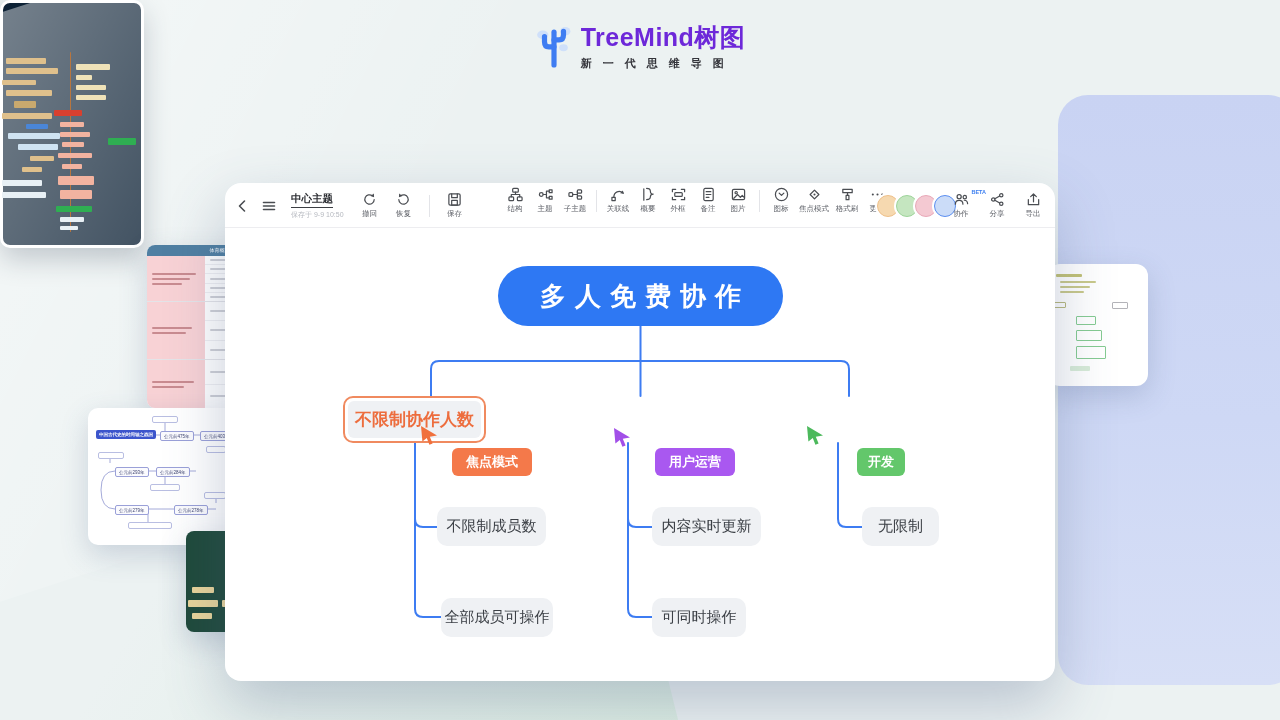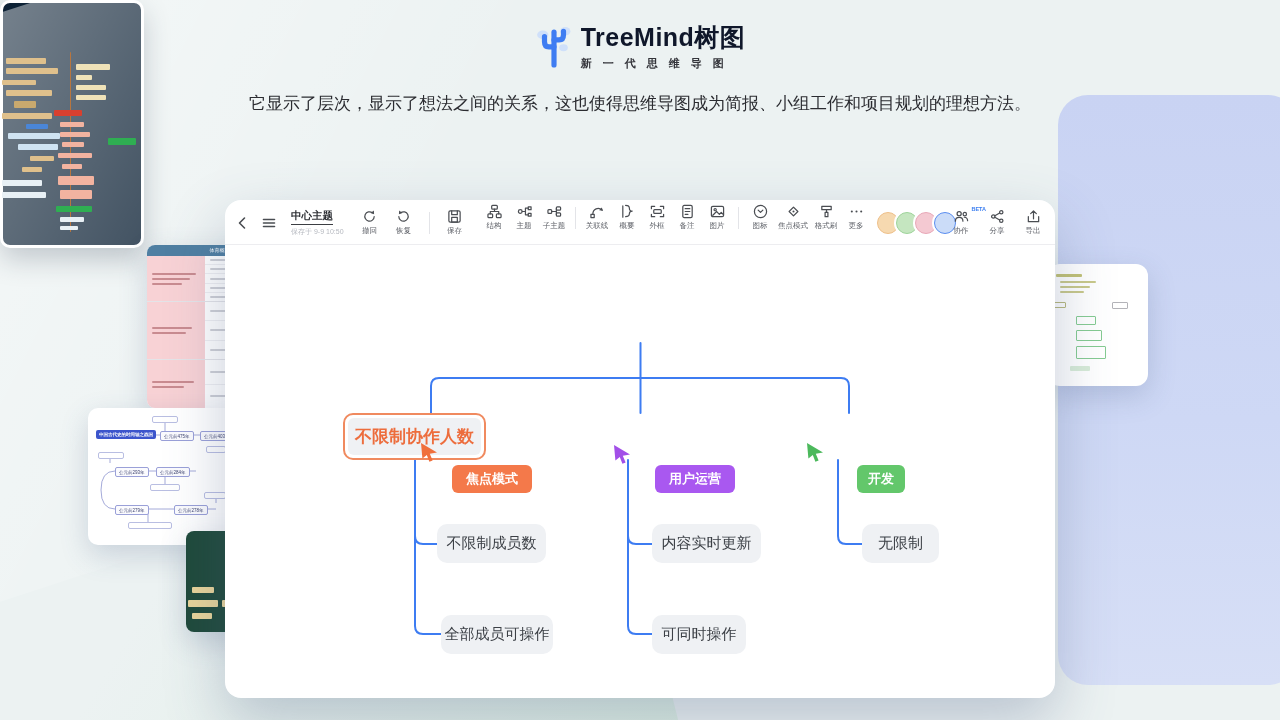--- a/index.html
+++ b/index.html
@@ -14,21 +14,21 @@
     background:linear-gradient(135deg,rgba(255,255,255,.55),rgba(255,255,255,0) 60%);
     transform:rotate(-18deg); pointer-events:none; }
   .bg-band2 { position:absolute; left:-60px; bottom:-140px; width:700px; height:500px;
     background:linear-gradient(315deg,rgba(210,236,216,.6),rgba(210,236,216,0) 65%);
     transform:rotate(-14deg); pointer-events:none; }
 
   
   .hero { position:absolute; left:0; top:0; width:100%; padding-top:22px; text-align:center; z-index:5; }
   .logo-row { display:flex; justify-content:center; align-items:flex-start; gap:8px; }
   .logo-text { text-align:left; }
-  .logo-title { font-size:25px; font-weight:bold; color:#0f172a; letter-spacing:.5px; line-height:30px; }
+  .logo-title { font-size:25px; font-weight:bold; color:#6d28d9; letter-spacing:.5px; line-height:30px; }
   .logo-tagline { margin-top:4px; font-size:11px; font-weight:bold; color:#33343a; letter-spacing:11px; }
   .headline { margin-top:20px; font-size:17px; color:#2b2c31; line-height:25px; }
   .headline .hl { color:#3a86f0; }
 
   
   .lavender { position:absolute; left:1058px; top:95px; width:240px; height:590px;
     border-radius:30px; background:linear-gradient(180deg,#c9d3f3,#ced8f5 55%,#d7dff6); z-index:1; }
   .card { position:absolute; background:#fff; box-shadow:0 10px 28px rgba(70,90,130,.22); overflow:hidden; }
   .card-table { left:147px; top:245px; width:160px; height:163px; border-radius:8px; z-index:2; }
   .pt-header { height:11px; background:#4f7fa2; color:#fff; font-size:5px; line-height:11px; text-align:center; }
@@ -53,24 +53,24 @@
 
   .card-rwhite { left:1048px; top:264px; width:100px; height:122px; border-radius:12px; z-index:3; }
   .rw { position:absolute; border-radius:1px; }
 
   .card-navy { left:1050px; top:346px; width:144px; height:248px; border-radius:10px;
     background:#0d2236; border:3px solid #fff; box-shadow:0 12px 26px rgba(20,35,60,.3); z-index:3; }
   .nv { position:absolute; border-radius:1px; }
 
   
   .window { position:absolute; left:225px; top:183px; width:830px; height:498px;
-    background:#fff; border-radius:16px; box-shadow:0 24px 60px rgba(70,90,130,.30); z-index:10;margin-top:17px; }
+    background:#fff; border-radius:16px; box-shadow:0 24px 60px rgba(70,90,130,.30); z-index:10; }
   .toolbar { position:relative; height:45px; border-bottom:1px solid #ededf0; }
   .tb-left { position:absolute; left:10px; top:0; height:45px; display:flex; align-items:center; gap:10px; }
-  .tb-tools { position:absolute; left:257px; top:0; height:35px; display:flex; align-items:center; gap:6px; }
+  .tb-tools { position:absolute; left:278px; top:0; height:35px; display:flex; align-items:center; gap:6px; }
   .tb-actions { position:absolute; right:10px; top:0; height:45px; display:flex; align-items:center; gap:12px; }
   .tb-avatars { position:absolute; left:652px; top:12px; display:flex; }
   .tb-item { display:flex; flex-direction:column; align-items:center; gap:2px; min-width:24px; cursor:pointer; }
   .tb-item svg { display:block; }
   .tb-label { font-size:7.5px; color:#5c5f66; white-space:nowrap; }
   .tb-divider { width:1px; height:22px; background:#e3e4e8; margin:0 3px; }
   .doc-block { display:flex; flex-direction:column; align-items:flex-start; margin:0 4px; }
   .doc-title { font-size:10.5px; font-weight:bold; color:#2c2e33; border-bottom:1px solid #3c3e43; padding-bottom:1px; }
   .doc-saved { font-size:7px; color:#b5b8bf; margin-top:2px; }
   .avatar { width:22px; height:22px; border-radius:50%; border:1.5px solid transparent;
@@ -275,21 +275,20 @@
         <path d="M22 27 H16 Q11 27 11 21 V15"></path>
         <path d="M22 19 H28 Q33 19 33 13 V9"></path>
       </g>
     </svg>
     <div class="logo-text">
       <div class="logo-title">TreeMind树图</div>
       <div class="logo-tagline">新一代思维导图</div>
     </div>
   </div>
   <div class="headline">
-    <div>它显示了层次，显示了想法之间的关系，这也使得思维导图成为简报、小组工作和项目规划的理想方法。</div>
   </div>
 </header>
 
 <div class="window">
   <div class="toolbar">
     <div class="tb-left">
       <svg width="16" height="16" viewBox="0 0 16 16" class="icon-stroke" style="stroke-width:1.6">
           <path d="M9.5 3 L4.5 8 L9.5 13"></path>
         </svg>
       <svg width="16" height="16" viewBox="0 0 16 16" class="icon-stroke" style="stroke-width:1.6">
@@ -467,20 +466,21 @@
         <path d="M415.5 133 L616 133 Q624 133 624 141 L624 168"></path>
         <path d="M415.5 133 L415.5 168"></path>
         <path d="M190 215 L190 381 Q190 389 198 389 L216 389"></path>
         <path d="M190 291 Q190 299 198 299 L212 299"></path>
         <path d="M403 215 L403 381 Q403 389 411 389 L427 389"></path>
         <path d="M403 291 Q403 299 411 299 L427 299"></path>
         <path d="M613 215 L613 291 Q613 299 621 299 L637 299"></path>
       </g>
     </svg>
 
+    <div class="central">多人免费协作</div>
 
     <div class="branch b1">
       <div class="branch-inner">不限制协作人数</div>
     </div>
 
     <svg class="cursor cu1" viewBox="0 0 20 20">
         <path d="M2 1 L18 10.5 L10.8 11.8 L13.6 18.6 L10.4 19.8 L7.8 13 L3.4 16.6 Z" fill="#f0703c"></path>
       </svg>
     <svg class="cursor cu2" viewBox="0 0 20 20">
         <path d="M2 1 L18 10.5 L10.8 11.8 L13.6 18.6 L10.4 19.8 L7.8 13 L3.4 16.6 Z" fill="#a24fe8"></path>

